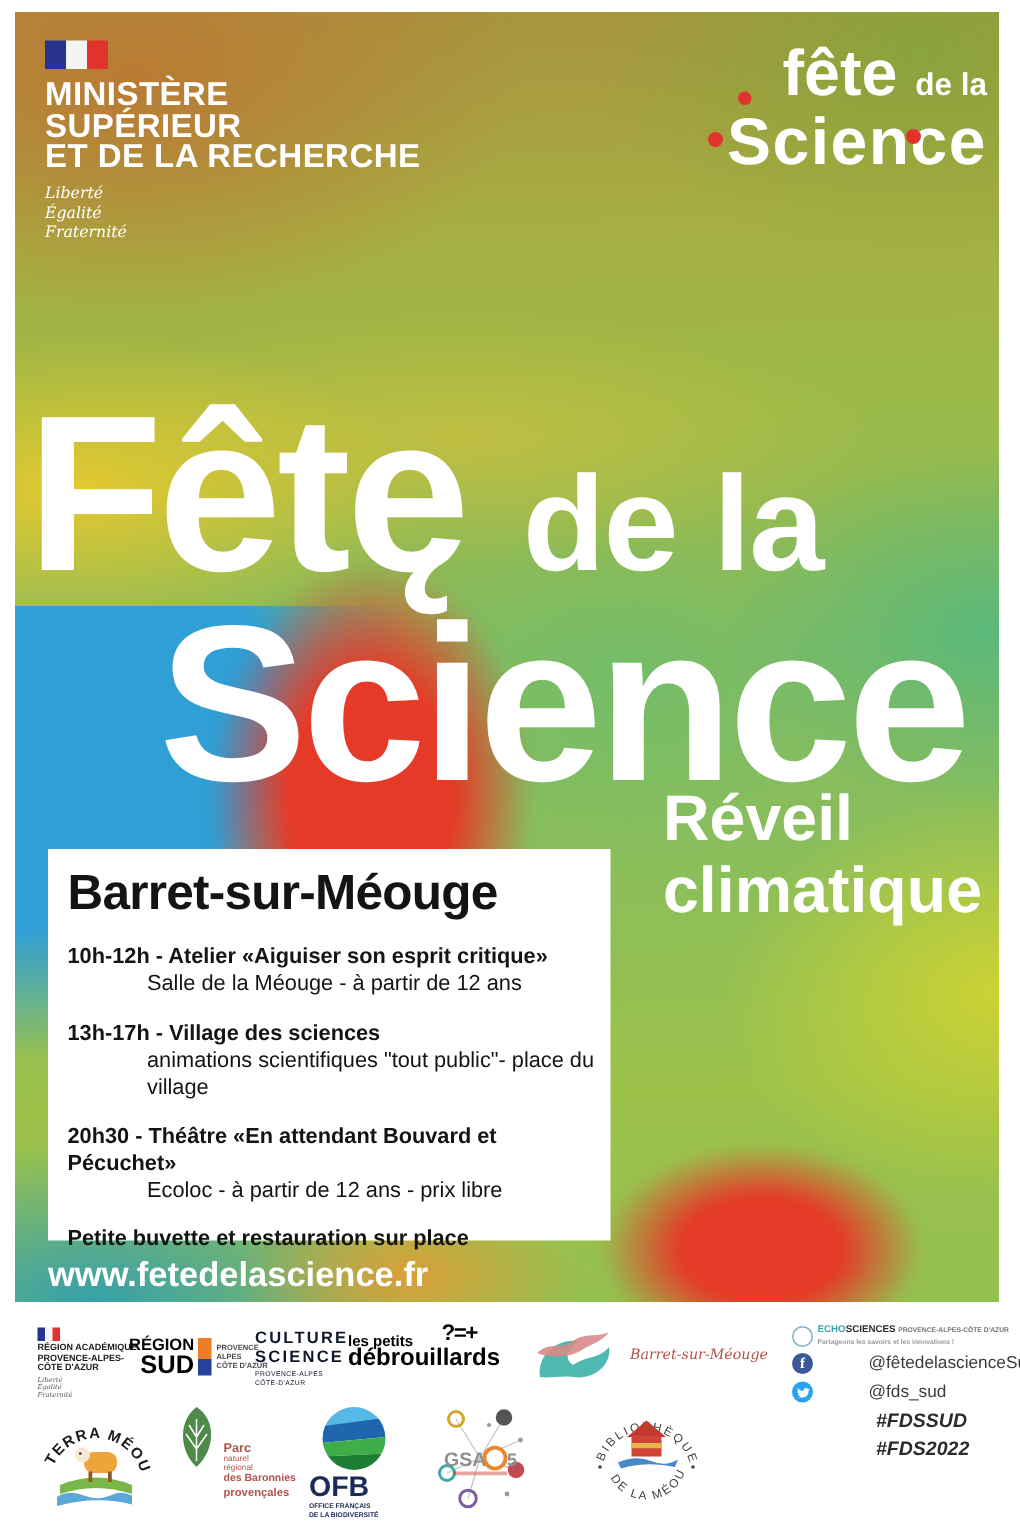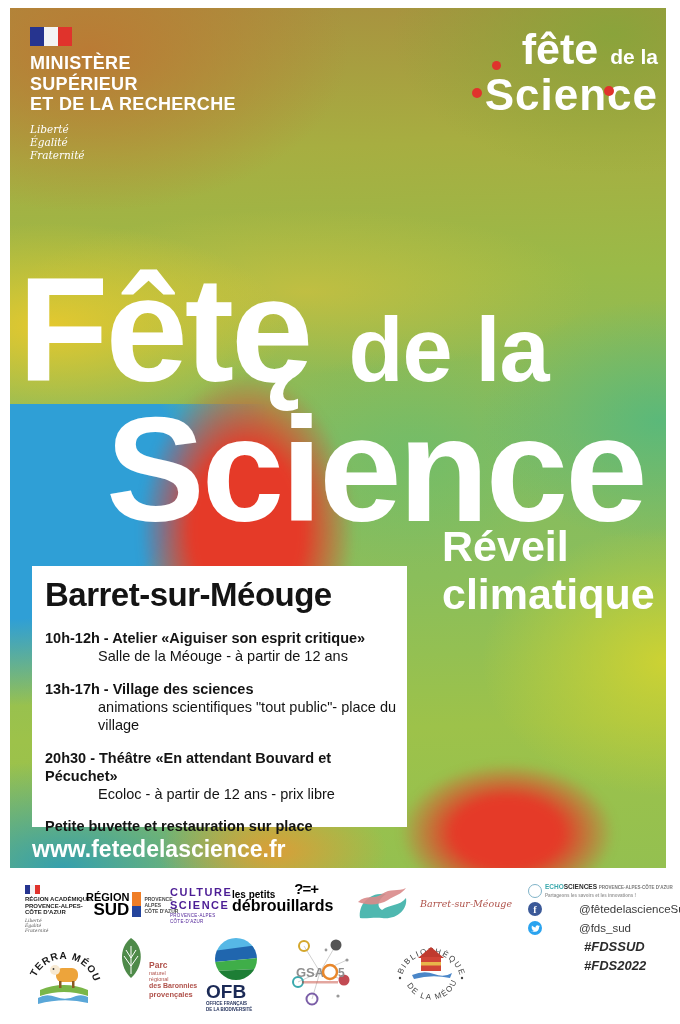--- a/index.html
+++ b/index.html
@@ -39,21 +39,21 @@
     position: absolute; left: 390px; top: 755px; width: 215px; height: 140px;
     background: radial-gradient(closest-side, #e53a28 50%, rgba(229,58,40,0));
     filter: blur(4px);
   }
 
   
   .ministry { left: 30px; top: 27px; color: #fff; }
   .flag { display: flex; width: 42px; height: 19px; margin-bottom: 7px; }
   .flag span { flex: 1; }
   .flag .b { background: #26348f; } .flag .w { background: #f4f4f4; } .flag .r { background: #e0332c; }
-  .ministry-title { font-size: 18px; font-weight: bold; line-height: 20.5px; letter-spacing: .3px; }
+  .ministry-title { font-size: 22px; font-weight: bold; line-height: 20.5px; letter-spacing: .3px; }
   .ministry-motto { margin-top: 8px; font-family: "DejaVu Serif", serif; font-style: italic; font-size: 10.5px; line-height: 13px; }
 
   
   .brand { right: 22px; top: 28px; text-align: right; color: #fff; font-weight: bold; line-height: 1; }
   .brand-l1 { font-size: 43px; }
   .brand-dela { font-size: 21px; }
   .brand-l2 { font-size: 44px; letter-spacing: 1px; margin-top: 2px; }
   .dot { position: absolute; background: #e0332c; border-radius: 50%; }
 
   
@@ -80,21 +80,21 @@
   .ra-lines { font-size: 6px; font-weight: bold; line-height: 6.5px; }
   .ra-motto { font-size: 4.5px; line-height: 5px; font-style: italic; color: #555; margin-top: 2px; font-family: "DejaVu Serif", serif; }
 
   .rs { left: 86px; top: 892px; display: flex; gap: 3px; }
   .rs-name { text-align: right; color: #000000; font-weight: bold; }
   .rs-r { font-size: 11px; display: block; line-height: 11px; }
   .rs-s { font-size: 17px; display: block; line-height: 13px; }
   .rs-bar { width: 9px; height: 25px; background: linear-gradient(180deg, #ef7d26 0%, #ef7d26 55%, #24449c 55%, #24449c 100%); }
   .rs-sub { font-size: 5px; font-weight: bold; color: #4a4a4a; line-height: 6px; padding-top: 4px; }
 
-  .cs { left: 170px; top: 886px; color: #4c1d95; }
+  .cs { left: 170px; top: 886px; color: #0f172a; }
   .cs-main { font-size: 11px; font-weight: bold; letter-spacing: 1.5px; line-height: 12.5px; }
   .cs-sub { font-size: 4.5px; line-height: 5.5px; margin-top: 2px; letter-spacing: .3px; }
 
   .pd { left: 232px; top: 890px; color: #000; width: 92px; }
   .pd-glyph { position: absolute; right: 6px; top: -10px; font-size: 15px; font-weight: 800; letter-spacing: -1px; }
   .pd-l1 { font-size: 10px; font-weight: bold; line-height: 10px; }
   .pd-l2 { font-size: 16px; font-weight: bold; line-height: 12px; }
 
   .bm { left: 356px; top: 884px; display: flex; align-items: center; gap: 8px; }
   .bm-text { font-size: 9.5px; font-style: italic; color: #b0544c; font-family: "DejaVu Serif", serif; }

